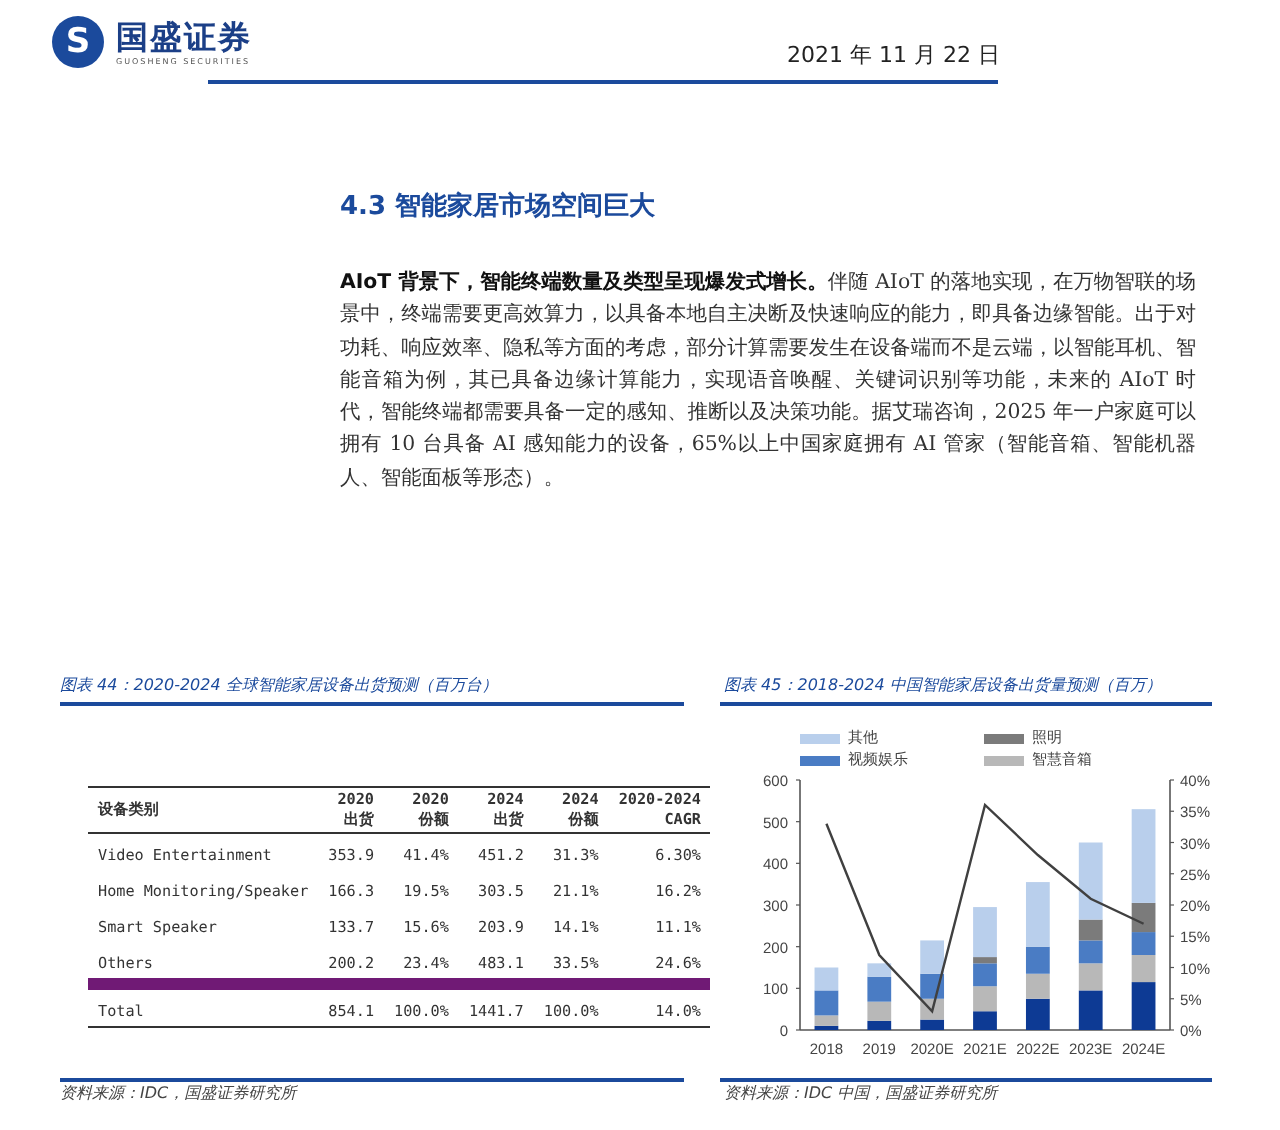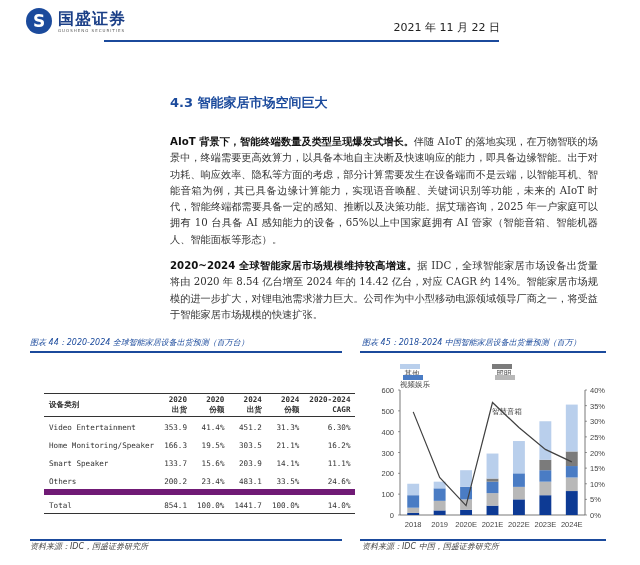--- a/index.html
+++ b/index.html
@@ -20,41 +20,40 @@
   .fig-line{position:absolute;height:2px;background:#1b4a9c;}
   .src{position:absolute;font-size:8px;font-style:italic;color:#444;top:541px;}
   table.t{position:absolute;left:44px;top:393px;border-collapse:collapse;font-family:"DejaVu Sans Mono",monospace;font-size:7.6px;color:#333;}
   table.t th{font-weight:bold;padding:1px 5px;text-align:right;line-height:10px;border-top:1.5px solid #333;border-bottom:1px solid #333;}
   table.t th:first-child{text-align:left;}
   table.t td{padding:6px 5px 3px 5px;text-align:right;}
   table.t td:first-child{text-align:left;}
   table.t tr.last td{border-bottom:1.5px solid #333;border-top:6px solid #701a75;}
   .chart{position:absolute;left:360px;top:360px;}
   .legend{position:absolute;left:400px;top:364px;font-size:7.5px;color:#444;}
-  .lg{position:absolute;display:flex;align-items:center;white-space:nowrap;flex-direction:column;}
+  .lg{position:absolute;display:flex;align-items:center;white-space:nowrap;}
   .sw{width:20px;height:5px;margin-right:4px;}
 </style>
 </head>
 <body>
 
 <div class="page">
   <div class="logo">
     <div class="logo-mark">S</div>
     <div class="logo-text">
       <span class="logo-cn">国盛证券</span>
       <span class="logo-en">GUOSHENG SECURITIES</span>
     </div>
   </div>
   <div class="header-line"></div>
   <div class="date">2021 年 11 月 22 日</div>
 
   <div class="section-title">4.3 智能家居市场空间巨大</div>
 
   <div class="para p1"><b>AIoT 背景下，智能终端数量及类型呈现爆发式增长。</b><span>伴随 AIoT 的落地实现，在万物智联的场景中，终端需要更高效算力，以具备本地自主决断及快速响应的能力，即具备边缘智能。出于对功耗、响应效率、隐私等方面的考虑，部分计算需要发生在设备端而不是云端，以智能耳机、智能音箱为例，其已具备边缘计算能力，实现语音唤醒、关键词识别等功能，未来的 AIoT 时代，智能终端都需要具备一定的感知、推断以及决策功能。据艾瑞咨询，2025 年一户家庭可以拥有 10 台具备 AI 感知能力的设备，65%以上中国家庭拥有 AI 管家（智能音箱、智能机器人、智能面板等形态）。</span></div>
-  <div class="para p2"><b>2020~2024 全球智能家居市场规模维持较高增速。</b><span>据 IDC，全球智能家居市场设备出货量将由 2020 年 8.54 亿台增至 2024 年的 14.42 亿台，对应 CAGR 约 14%。智能家居市场规模的进一步扩大，对锂电池需求潜力巨大。公司作为中小型移动电源领域领导厂商之一，将受益于智能家居市场规模的快速扩张。</span></div>
 
   <div class="fig-cap" style="left:30px;top:337px;">图表 44：2020-2024 全球智能家居设备出货预测（百万台）</div>
   <div class="fig-line" style="left:30px;top:351px;width:312px;"></div>
   <table class="t">
     <thead>
       <tr>
         <th>设备类别</th>
         <th style="white-space:pre-line">2020
 出货</th>
         <th style="white-space:pre-line">2020
@@ -122,21 +121,21 @@
         <span>其他</span>
       </div>
     <div class="lg" style="left:92px;top:0;">
         <span class="sw" style="background:#7b7b7b"></span>
         <span>照明</span>
       </div>
     <div class="lg" style="left:0;top:11px;">
         <span class="sw" style="background:#4a7cc4"></span>
         <span>视频娱乐</span>
       </div>
-    <div class="lg" style="left:92px;top:11px;gap:27px;">
+    <div class="lg" style="left:92px;top:11px;">
         <span class="sw" style="background:#b8b8b8"></span>
         <span>智慧音箱</span>
       </div>
   </div>
 
   <svg class="chart" id="chart45" width="250" height="175">
       <line x1="40" y1="30" x2="40" y2="155" stroke="#555" stroke-width="0.8"></line>
       <line x1="40" y1="155" x2="225" y2="155" stroke="#555" stroke-width="0.8"></line>
       <line x1="225" y1="30" x2="225" y2="155" stroke="#555" stroke-width="0.8"></line>
       <text x="34" y="158" font-size="7.5" text-anchor="end" fill="#444" font-family="Liberation Sans, sans-serif">0</text>

